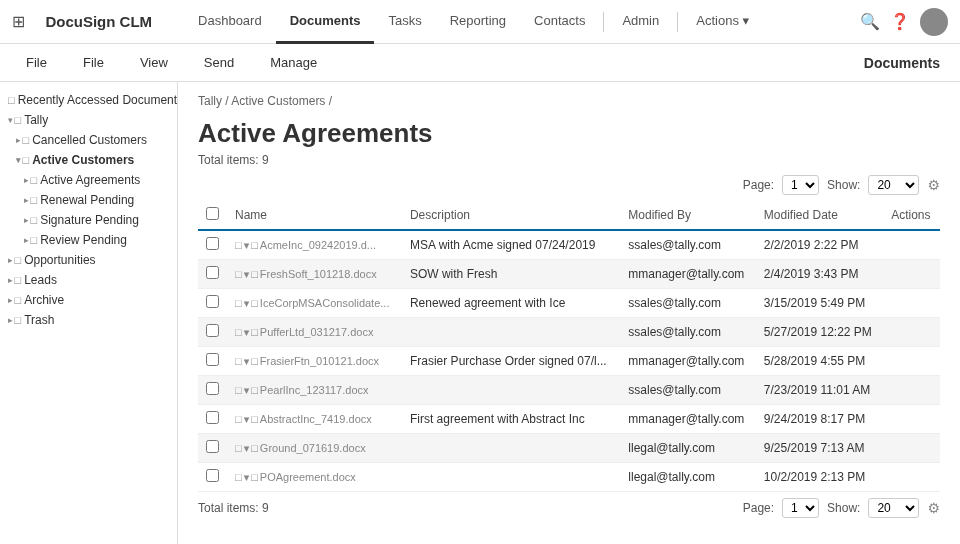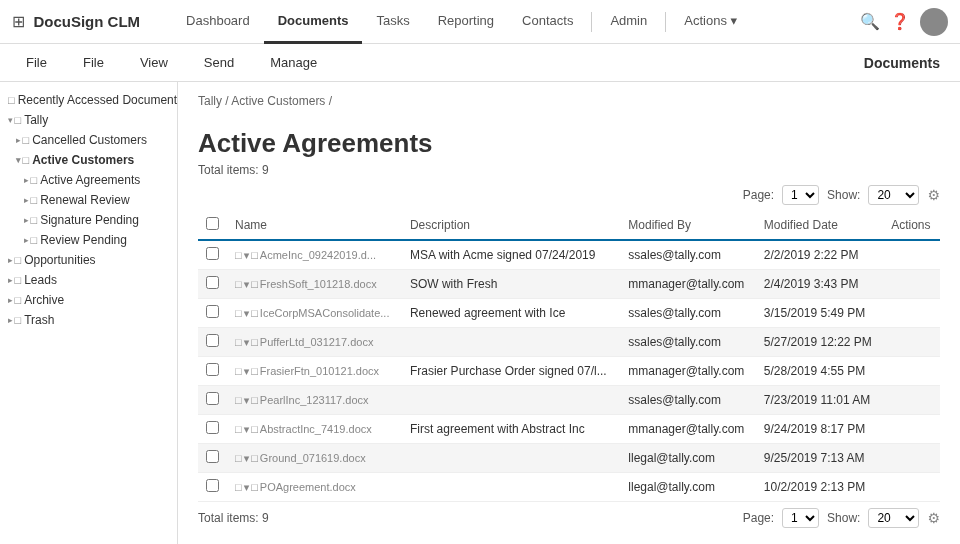--- a/index.html
+++ b/index.html
@@ -6,21 +6,21 @@
     body { font-family: Arial, sans-serif; font-size: 13px; color: #333; background: #fff; width: 960px; height: 544px; overflow: hidden; }
 
     
     .top-nav {
       display: flex; align-items: center; height: 44px;
       border-bottom: 1px solid #ddd; padding: 0 12px;
       background: #fff;
     }
     .top-nav-logo { display: flex; align-items: center; gap: 8px; margin-right: 32px; }
     .top-nav-logo .grid-icon { font-size: 16px; color: #555; }
-    .top-nav-logo .logo-text { font-size: 15px; font-weight: bold; color: #333; }
+    .top-nav-logo .logo-text { font-size: 15px; font-weight: bold; color: #333; margin-left: 12px; }
     .top-nav-links { display: flex; align-items: center; gap: 0; flex: 1; }
     .nav-link {
       padding: 16px 14px; height: 44px; display: flex; align-items: center;
       font-size: 13px; color: #555; cursor: pointer; text-decoration: none;
       border-bottom: 3px solid transparent;
     }
     .nav-link.active { color: #333; font-weight: bold; border-bottom: 3px solid #333; }
     .nav-right { display: flex; align-items: center; gap: 10px; }
     .nav-icon { font-size: 16px; color: #666; cursor: pointer; }
     .avatar { width: 28px; height: 28px; border-radius: 50%; background: #888; cursor: pointer; }
@@ -53,21 +53,21 @@
     }
     .sidebar-item.active { font-weight: bold; }
     .indent-0 { padding-left: 8px; }
     .indent-1 { padding-left: 16px; }
     .indent-2 { padding-left: 24px; }
     .folder-icon { font-size: 11px; color: #888; margin-right: 3px; }
     .arrow { font-size: 9px; color: #888; margin-right: 2px; }
 
     
     .content { flex: 1; overflow-y: auto; padding: 12px 20px; }
-    .breadcrumb { font-size: 12px; color: #666; margin-bottom: 20px; }
+    .breadcrumb { font-size: 12px; color: #666; margin-bottom: 10px; }
     .page-heading { font-size: 26px; font-weight: bold; color: #333; margin-bottom: 4px; }
     .total-items { font-size: 12px; color: #555; margin-bottom: 8px; }
 
     
     .pagination-row {
       display: flex; justify-content: flex-end; align-items: center;
       margin-bottom: 6px; gap: 8px; font-size: 12px;
     }
     .pagination-row label { color: #555; }
     .page-select {
@@ -156,21 +156,21 @@
       <span>Active Customers</span>
     </div>
     <div class="sidebar-item indent-2">
       <span class="arrow">▸</span>
       <span class="folder-icon">□</span>
       <span>Active Agreements</span>
     </div>
     <div class="sidebar-item indent-2">
       <span class="arrow">▸</span>
       <span class="folder-icon">□</span>
-      <span>Renewal Review</span>
+      <span>Renewal Pending</span>
     </div>
     <div class="sidebar-item indent-2">
       <span class="arrow">▸</span>
       <span class="folder-icon">□</span>
       <span>Signature Pending</span>
     </div>
     <div class="sidebar-item indent-2">
       <span class="arrow">▸</span>
       <span class="folder-icon">□</span>
       <span>Review Pending</span>

